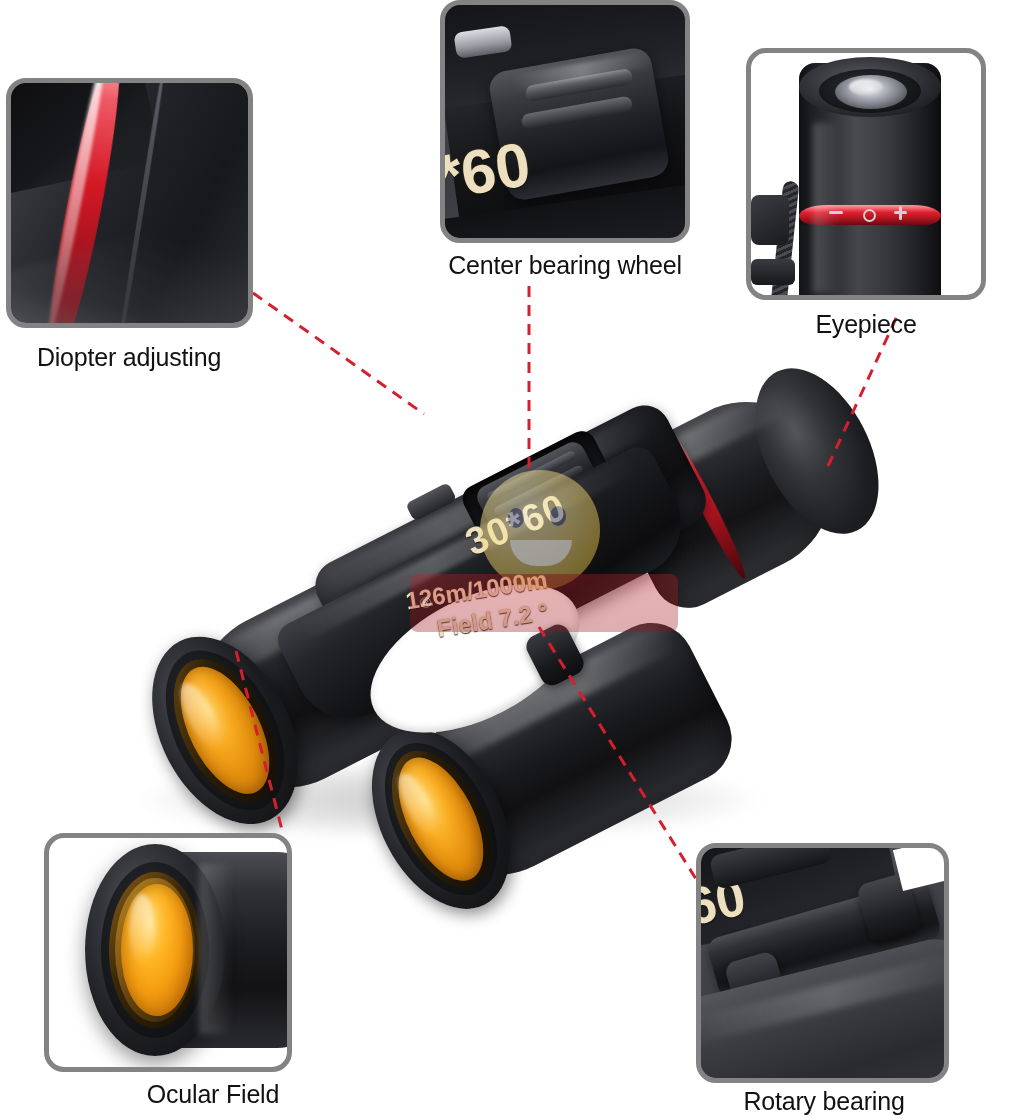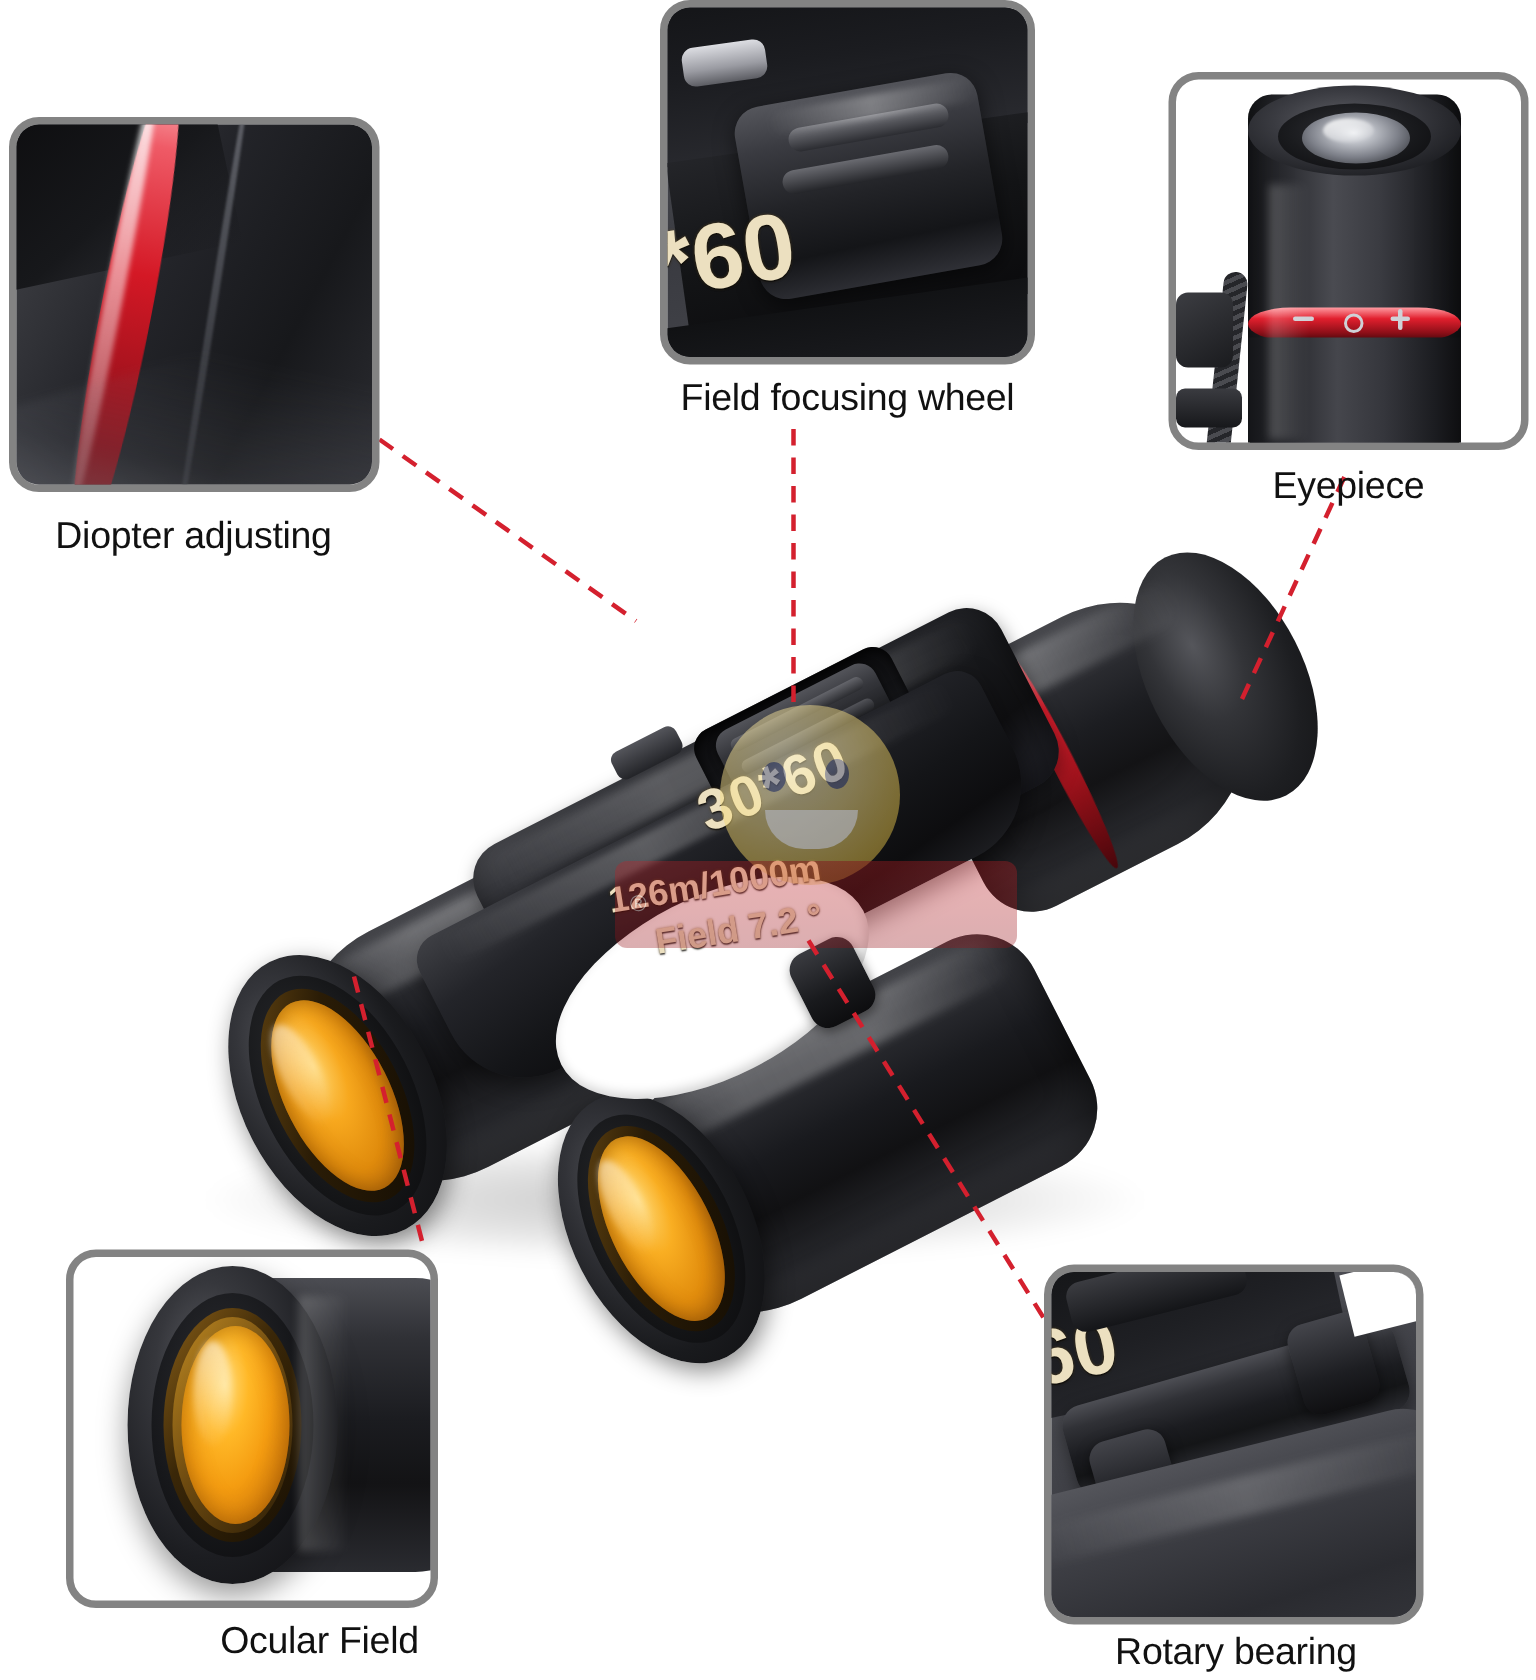--- a/index.html
+++ b/index.html
@@ -310,24 +310,24 @@
           background:linear-gradient(90deg,rgba(255,255,255,0),rgba(255,255,255,.30),rgba(255,255,255,0));
           transform:rotate(-10deg);filter:blur(2px);"></div>
 
         <div class="gold" style="left:-8px;top:130px;font-size:62px;transform:rotate(-9deg);">*60</div>
 
         <div style="position:absolute;left:-30px;top:196px;width:320px;height:90px;
           background:linear-gradient(178deg,#101113 0%,#1c1d21 60%,#2d2e33 100%);
           transform:rotate(-8deg);"></div>
       </div>
     </div>
-    <div class="clabel" style="left:-30px;top:251px;width:310px;">Field focusing wheel</div>
-  </div>
-
-  <div class="callout" style="left:779px;top:48px;width:240px;height:252px;">
+    <div class="clabel" style="left:-30px;top:251px;width:310px;">Center bearing wheel</div>
+  </div>
+
+  <div class="callout" style="left:746px;top:48px;width:240px;height:252px;">
     <div class="cbox" style="width:240px;height:252px;background:#ffffff;">
       <div class="inner">
 
         <div style="
           position:absolute;left:48px;top:10px;width:142px;height:242px;border-radius:16px;
           background:linear-gradient(90deg,#16171a 0%,#2b2c31 18%,#4a4b51 40%,#3a3b41 62%,#1e1f23 86%,#101113 100%);
           box-shadow:inset 0 -12px 26px rgba(0,0,0,.5);"></div>
 
         <div style="position:absolute;left:48px;top:4px;width:142px;height:60px;border-radius:50%;
           background:radial-gradient(ellipse at 44% 40%,#5d5e64 0%,#3a3b41 40%,#1d1e22 78%,#0e0e10 100%);"></div>

